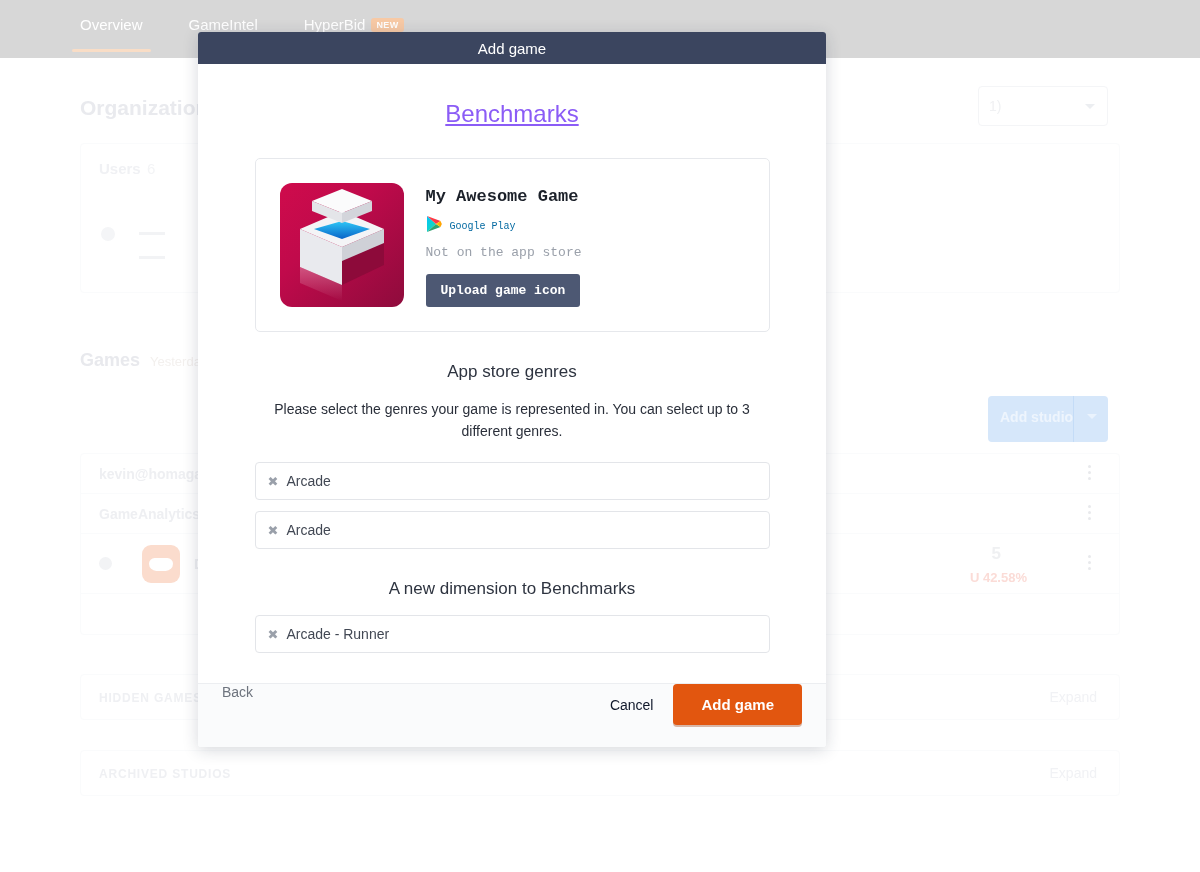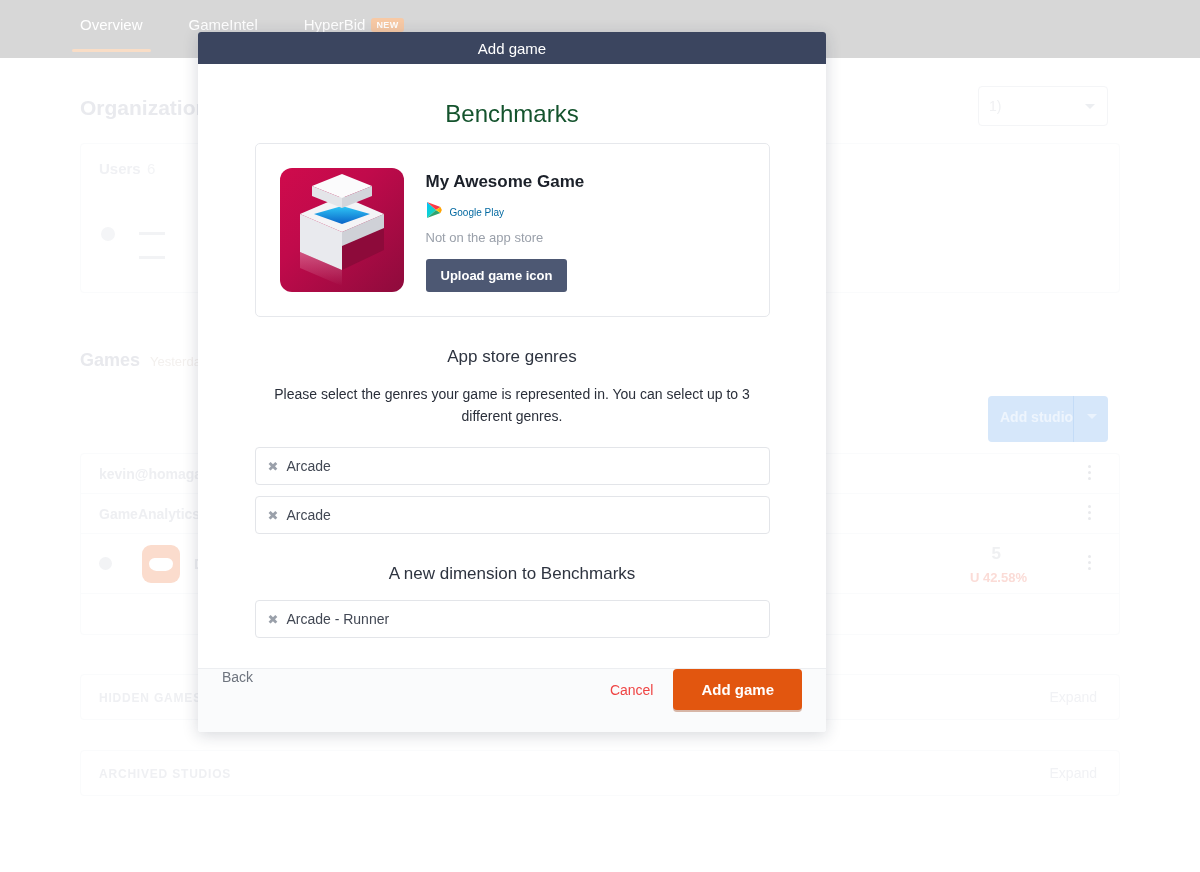--- a/index.html
+++ b/index.html
@@ -295,34 +295,36 @@
     font-size: 15px;
   }
   .modal-body {
     padding: 36px 0 30px 0;
     background: #fff;
   }
 
   .modal-title {
     text-align: center;
     font-size: 24px;
-    color: #14532d;
+    color: #8b5cf6;
     font-weight: normal;
-    margin-bottom: 15px;
+    margin-bottom: 30px;
+    text-decoration: underline;
   }
 
   .inner { width: 515px; margin: 0 auto; }
 
   .game-card {
     border: 1px solid #e6e8ec;
     border-radius: 5px;
     padding: 24px;
     display: flex;
     gap: 22px;
     background: #fff;
+    font-family: Liberation Mono, monospace;
   }
   .game-icon {
     width: 124px; height: 124px;
     border-radius: 12px;
     position: relative;
     overflow: hidden;
     flex: none;
     background: linear-gradient(135deg, #cf0b4c 0%, #c00a4b 38%, #8e0b3c 100%);
   }
   .game-icon svg { position: absolute; inset: 0; }
@@ -419,21 +421,21 @@
     font-family: inherit;
   }
   .footer-right {
     margin-left: auto;
     display: flex;
     align-items: center;
     gap: 20px;
   }
   .btn-cancel {
     font-size: 14px;
-    color: #ef4444;
+    color: #0f172a;
     background: none;
     border: none;
     cursor: pointer;
     font-family: inherit;
   }
   .btn-primary {
     background: #e2560f;
     color: #ffffff;
     font-size: 15px;
     font-weight: bold;

